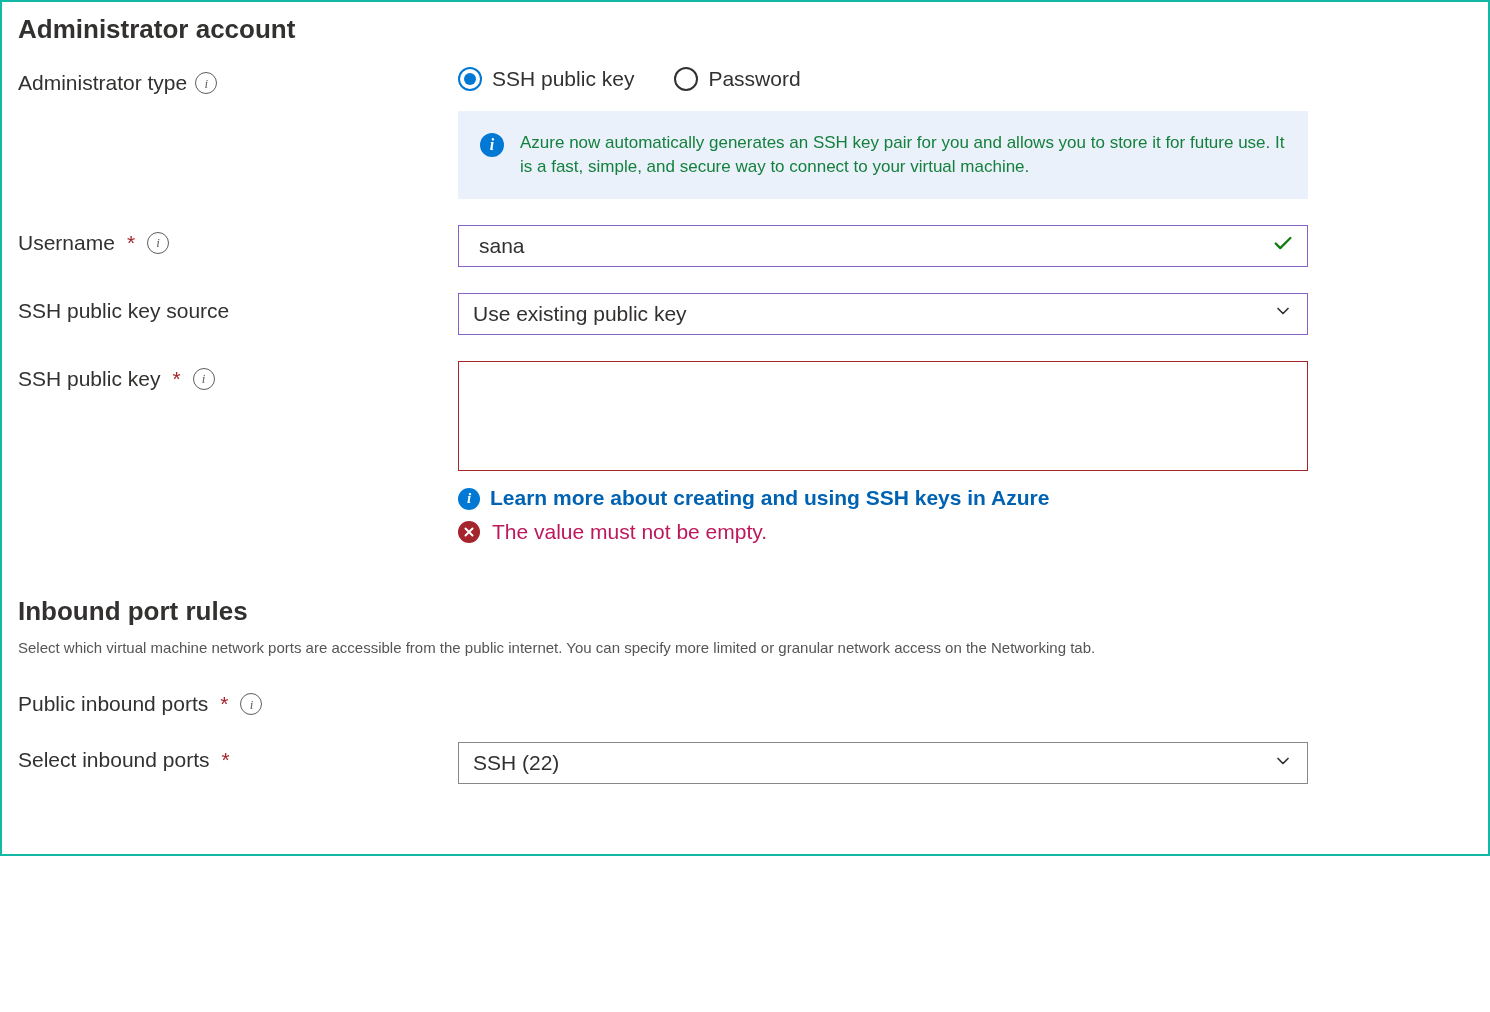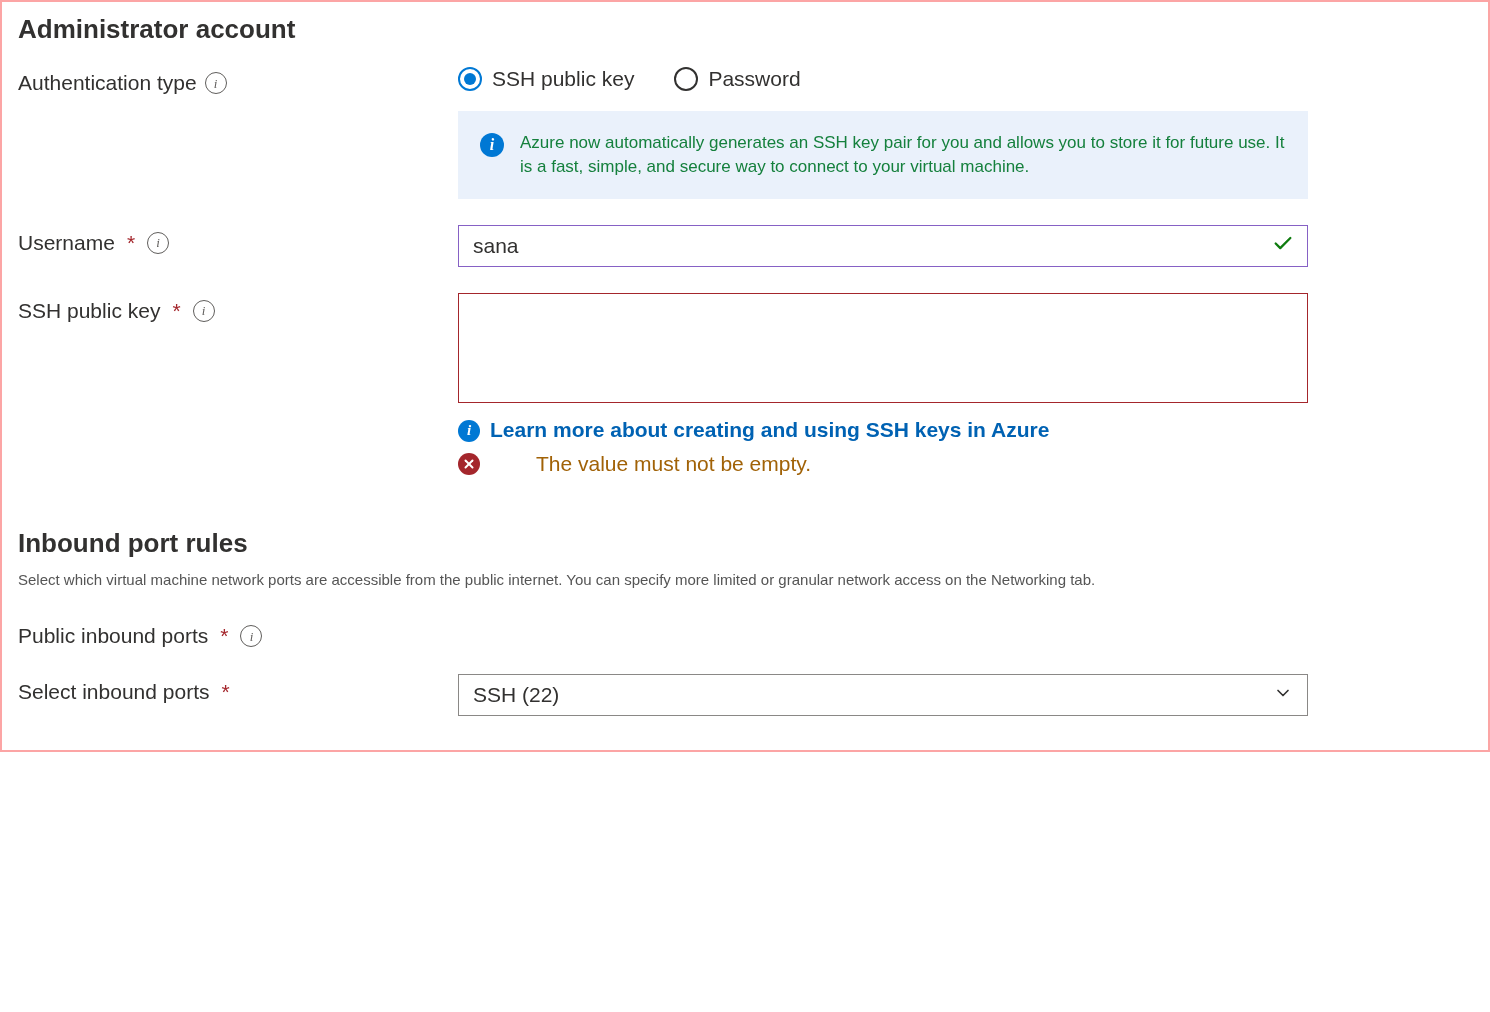--- a/index.html
+++ b/index.html
@@ -6,23 +6,23 @@
     margin: 0;
     padding: 0;
     font-family: "Segoe UI", Arial, sans-serif;
     font-size: 20px;
     color: #323130;
     background: #ffffff;
     -webkit-font-smoothing: antialiased;
   }
   .frame {
     box-sizing: border-box;
-    border: 2px solid #fca5a5;
+    border: 2px solid #14b8a6;
     width: 1490px;
-    height: 752px;
+    height: 856px;
     padding: 12px 16px 16px 16px;
     overflow: hidden;
   }
   h2.section {
     font-size: 26px;
     font-weight: 600;
     margin: 0 0 20px 0;
   }
   h2.section2 {
     font-size: 26px;
@@ -130,21 +130,21 @@
     font-size: 17px;
     line-height: 1.4;
     color: #15803d;
   }
   
   .text-input {
     width: 100%;
     box-sizing: border-box;
     height: 42px;
     border: 1.5px solid #8661c5;
-    padding: 0 14px;
+    padding: 0 20px;
     font-size: 21px;
     color: #323130;
     outline: none;
     background: #fff;
   }
   .field-wrap {
     position: relative;
   }
   .check-ok {
     position: absolute;
@@ -206,42 +206,41 @@
     width: 22px;
     height: 22px;
     border-radius: 50%;
     background: #a4262c;
     display: flex;
     align-items: center;
     justify-content: center;
     flex: 0 0 auto;
   }
   .error-text {
-    color: #a16207;
-    font-size: 21px;
-    margin-left: 44px;
+    color: #be185d;
+    font-size: 21px;
   }
   .desc {
     font-size: 15px;
     color: #555;
     line-height: 1.45;
     max-width: 1280px;
     margin: 10px 0 28px 0;
   }
 </style>
 </head>
 <body>
 
 <div class="frame">
 
   <h2 class="section">Administrator account</h2>
 
   <div class="row">
     <div class="label-col">
-      <span>Authentication type</span>
+      <span>Administrator type</span>
       <span class="info-icon">i</span>
     </div>
     <div class="field-col">
       <div class="radio-group">
         <div class="radio-opt">
           <span class="radio-circle selected"></span>
           <span>SSH public key</span>
         </div>
         <div class="radio-opt">
           <span class="radio-circle"></span>
@@ -266,20 +265,35 @@
         <input class="text-input" type="text" value="sana" style="">
         <span class="check-ok">
           <svg width="22" height="22" viewBox="0 0 24 24" fill="none" stroke="#107c10" stroke-width="2.5" stroke-linecap="round" stroke-linejoin="round">
               <polyline points="20 6 9 17 4 12"></polyline>
             </svg>
         </span>
       </div>
     </div>
   </div>
 
+  <div class="row">
+    <div class="label-col">
+      <span>SSH public key source</span>
+    </div>
+    <div class="field-col">
+      <div class="select">
+        <span>Use existing public key</span>
+        <span class="chev">
+          <svg width="20" height="20" viewBox="0 0 24 24" fill="none" stroke="#323130" stroke-width="2" stroke-linecap="round" stroke-linejoin="round">
+              <polyline points="6 9 12 15 18 9"></polyline>
+            </svg>
+        </span>
+      </div>
+    </div>
+  </div>
 
   <div class="row">
     <div class="label-col">
       <span>SSH public key</span>
         <span class="req">*</span>
       <span class="info-icon">i</span>
     </div>
     <div class="field-col">
       <textarea class="textarea" style=""></textarea>
       <div class="help-line">

